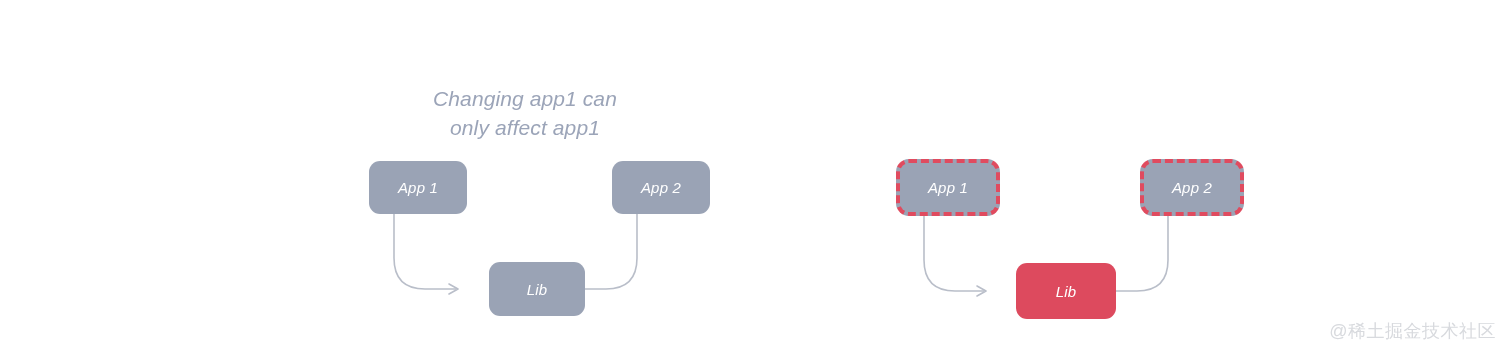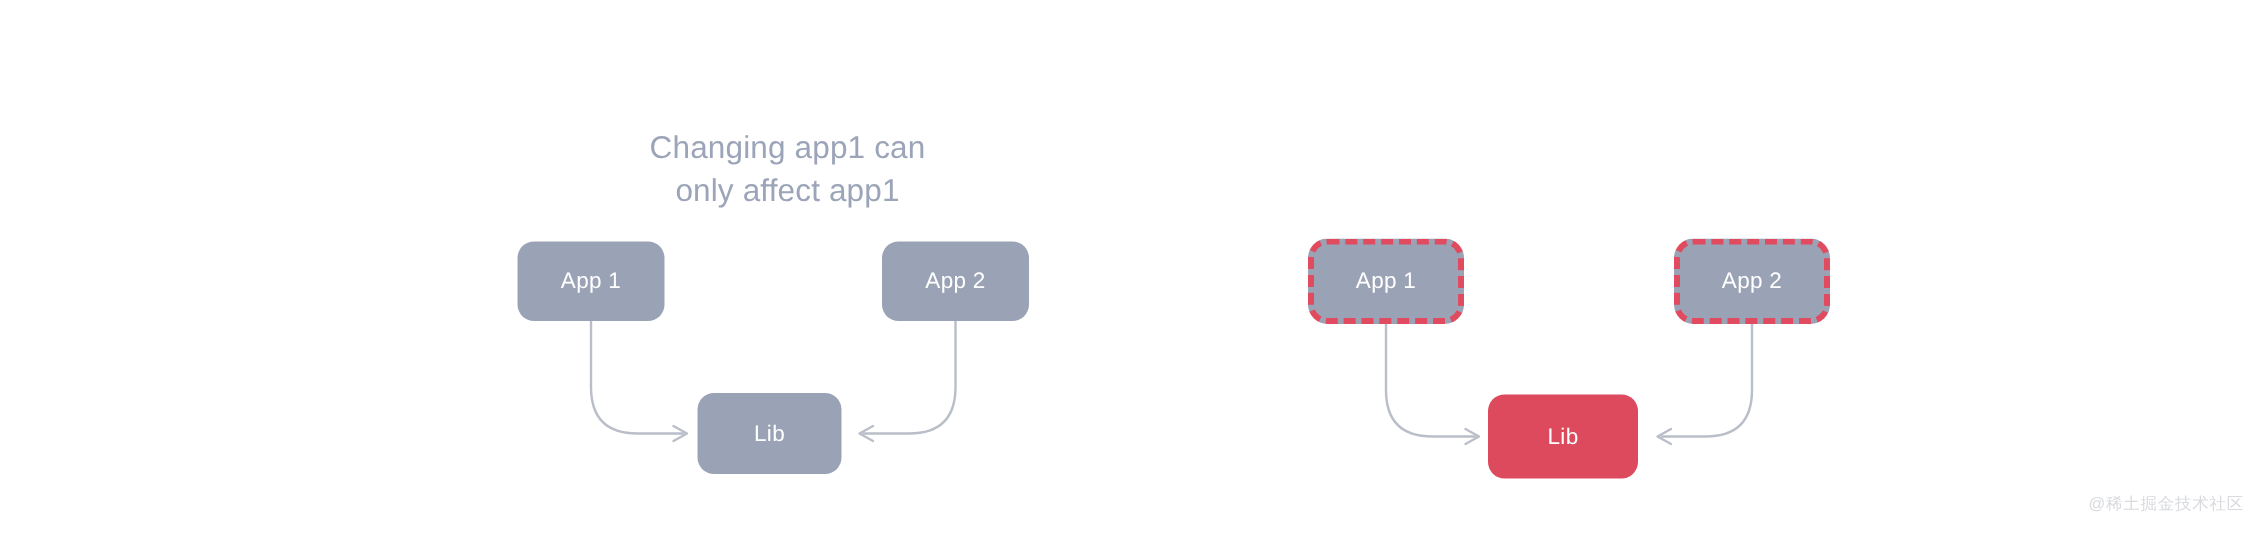--- a/index.html
+++ b/index.html
@@ -21,20 +21,21 @@
     inset: 0;
     width: 1512px;
     height: 355px;
   }
 
   
   .group {
     position: absolute;
     top: 0;
     height: 355px;
+    font-style: italic;
   }
   .group.left  { left: 330px;  width: 390px; }
   .group.right { left: 860px;  width: 395px; }
 
   
   .group-title {
     position: absolute;
     top: 84px;
     left: 0;
     width: 100%;
@@ -52,20 +53,21 @@
   .node {
     position: absolute;
     display: flex;
     align-items: center;
     justify-content: center;
     color: #ffffff;
     font-size: 15px;
     letter-spacing: 0.2px;
     border-radius: 11px;
     font-weight: 400;
+    margin-left: 24px;
   }
 
   .node.gray { background: #9aa3b5; }
   .node.red  { background: #dd4a5e; }
 
   .node.dashed {
     background: #9aa3b5;
     border: 4px dashed #e04b5f;
     border-radius: 13px;
   }
@@ -103,21 +105,21 @@
     stroke-linecap: round;
     stroke-linejoin: round;
   }
 
   
   .watermark {
     position: absolute;
     right: 16px;
     bottom: 12px;
     color: #d8dade;
-    font-size: 11px;
+    font-size: 18px;
     letter-spacing: 0.5px;
     white-space: nowrap;
   }
 </style>
 </head>
 <body>
 
 <div class="canvas">
 
   <div class="group left">

